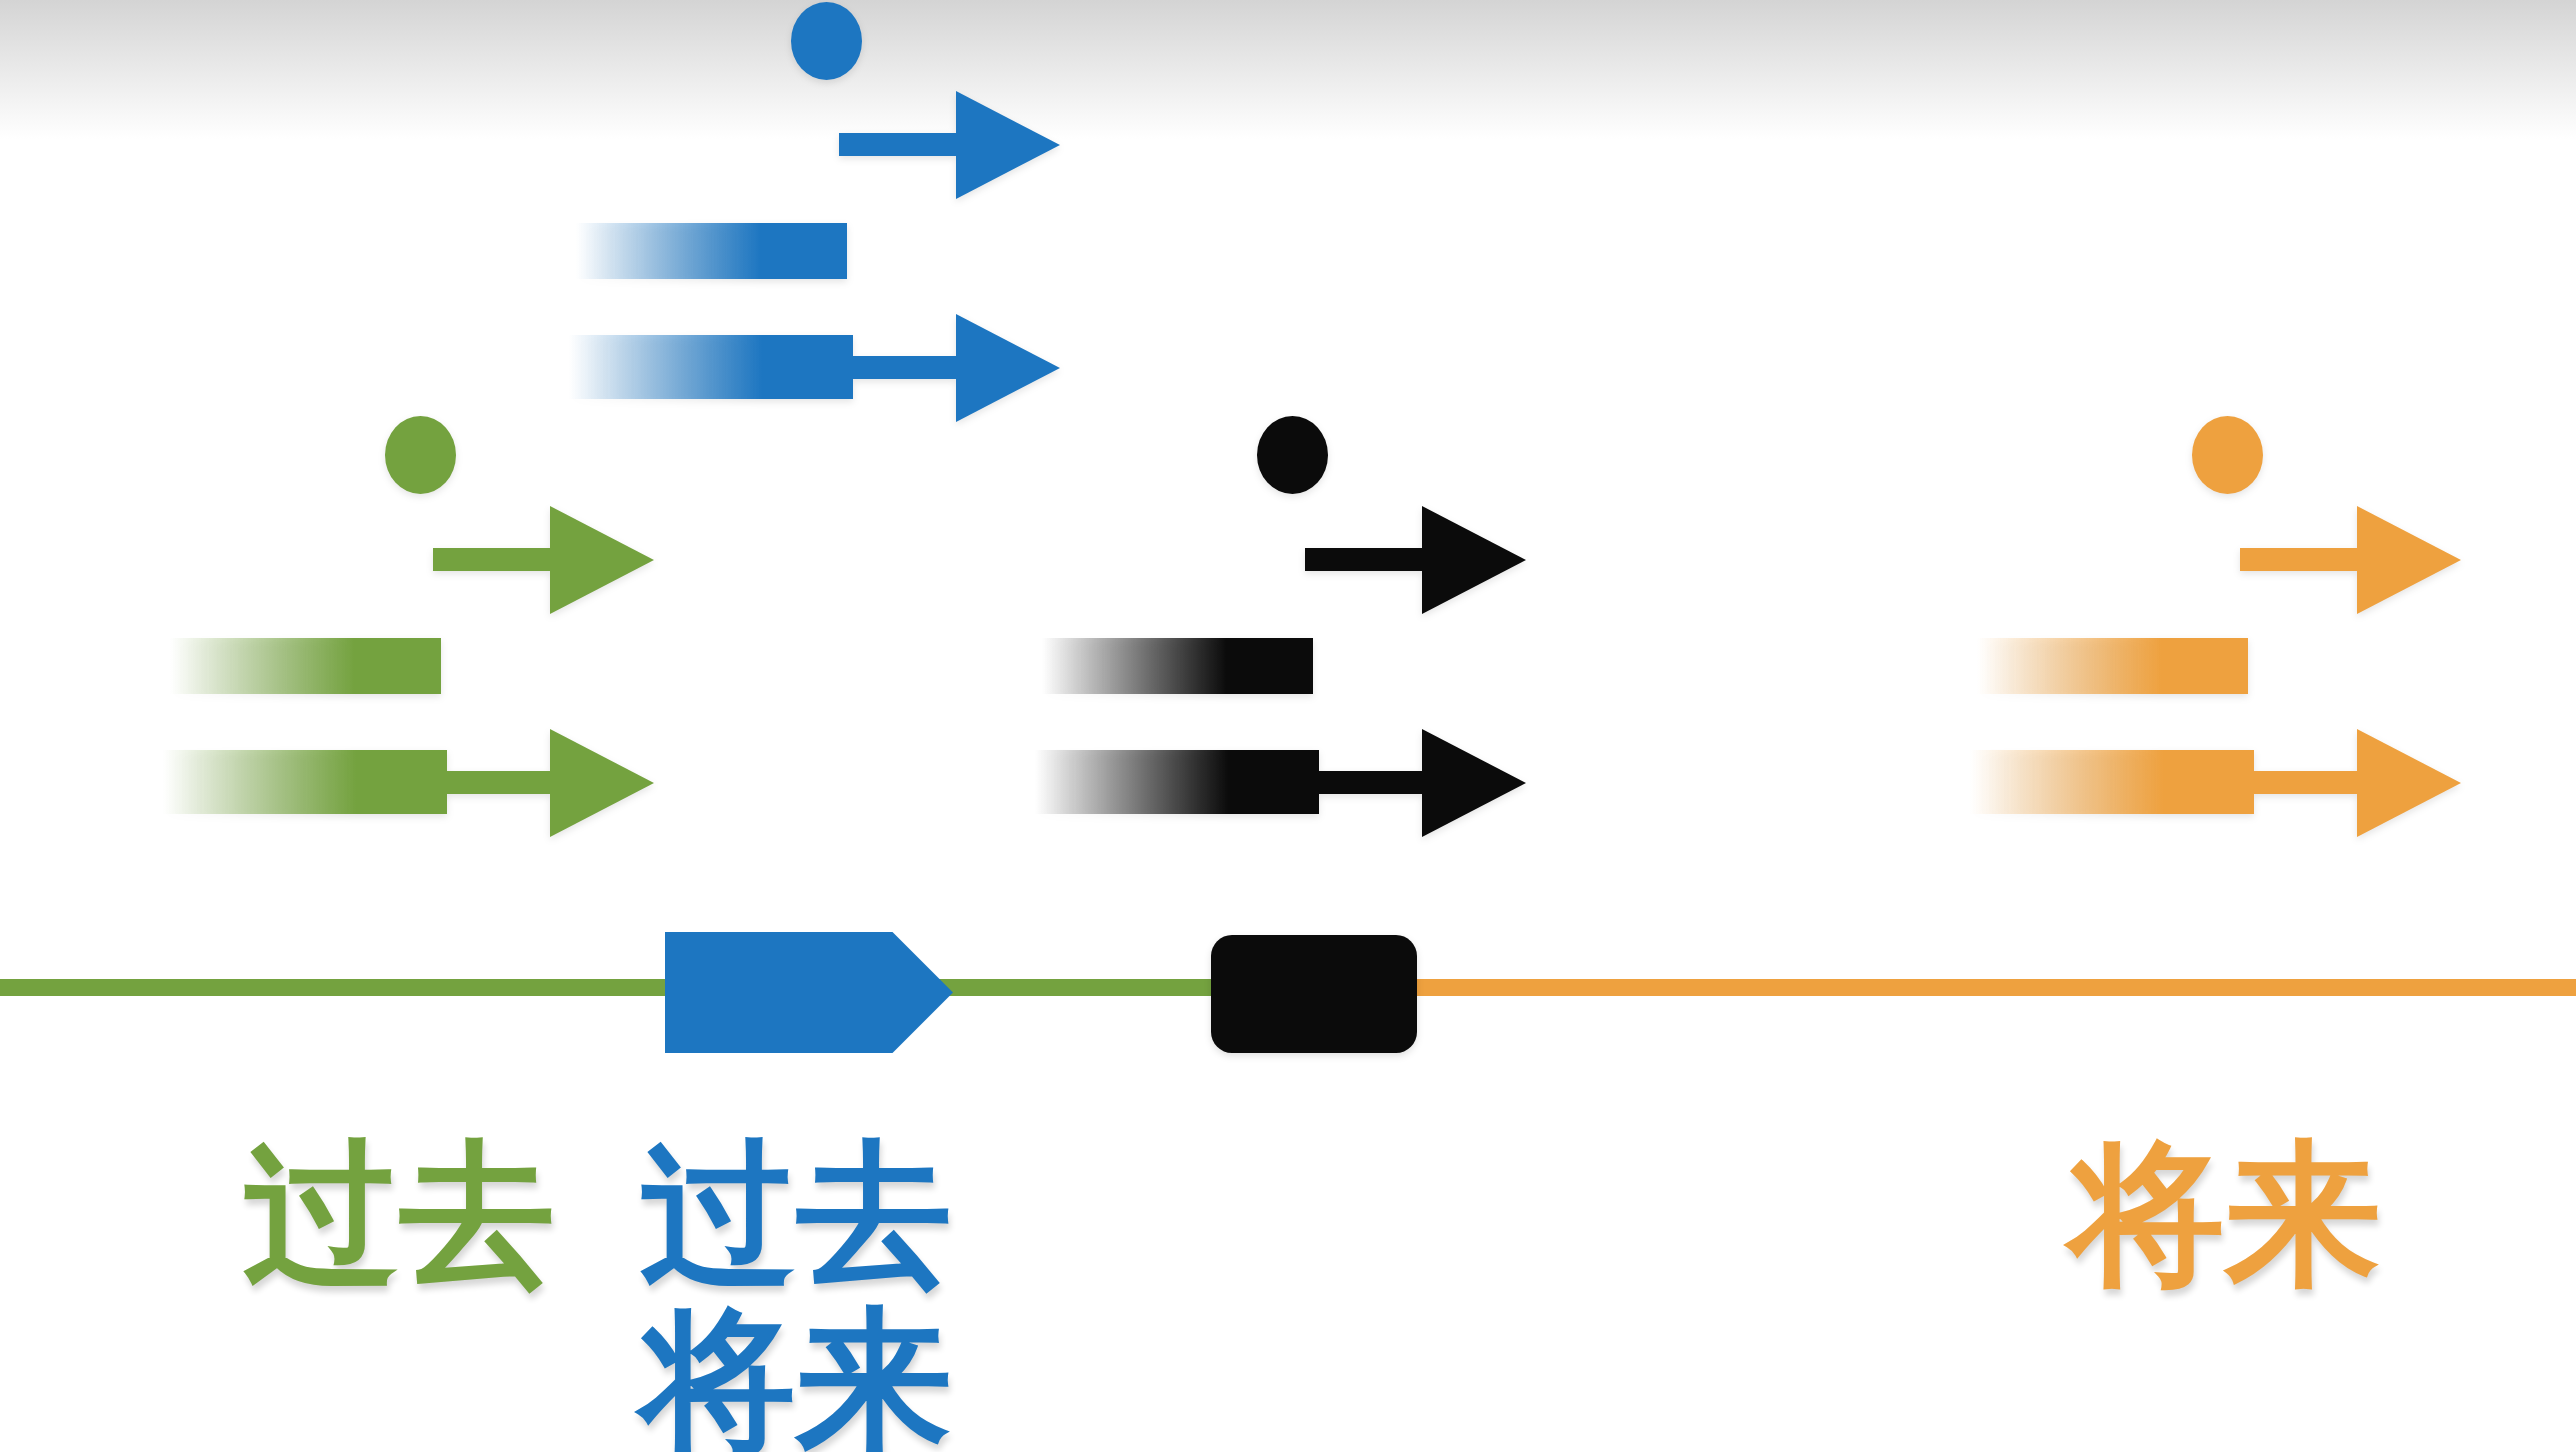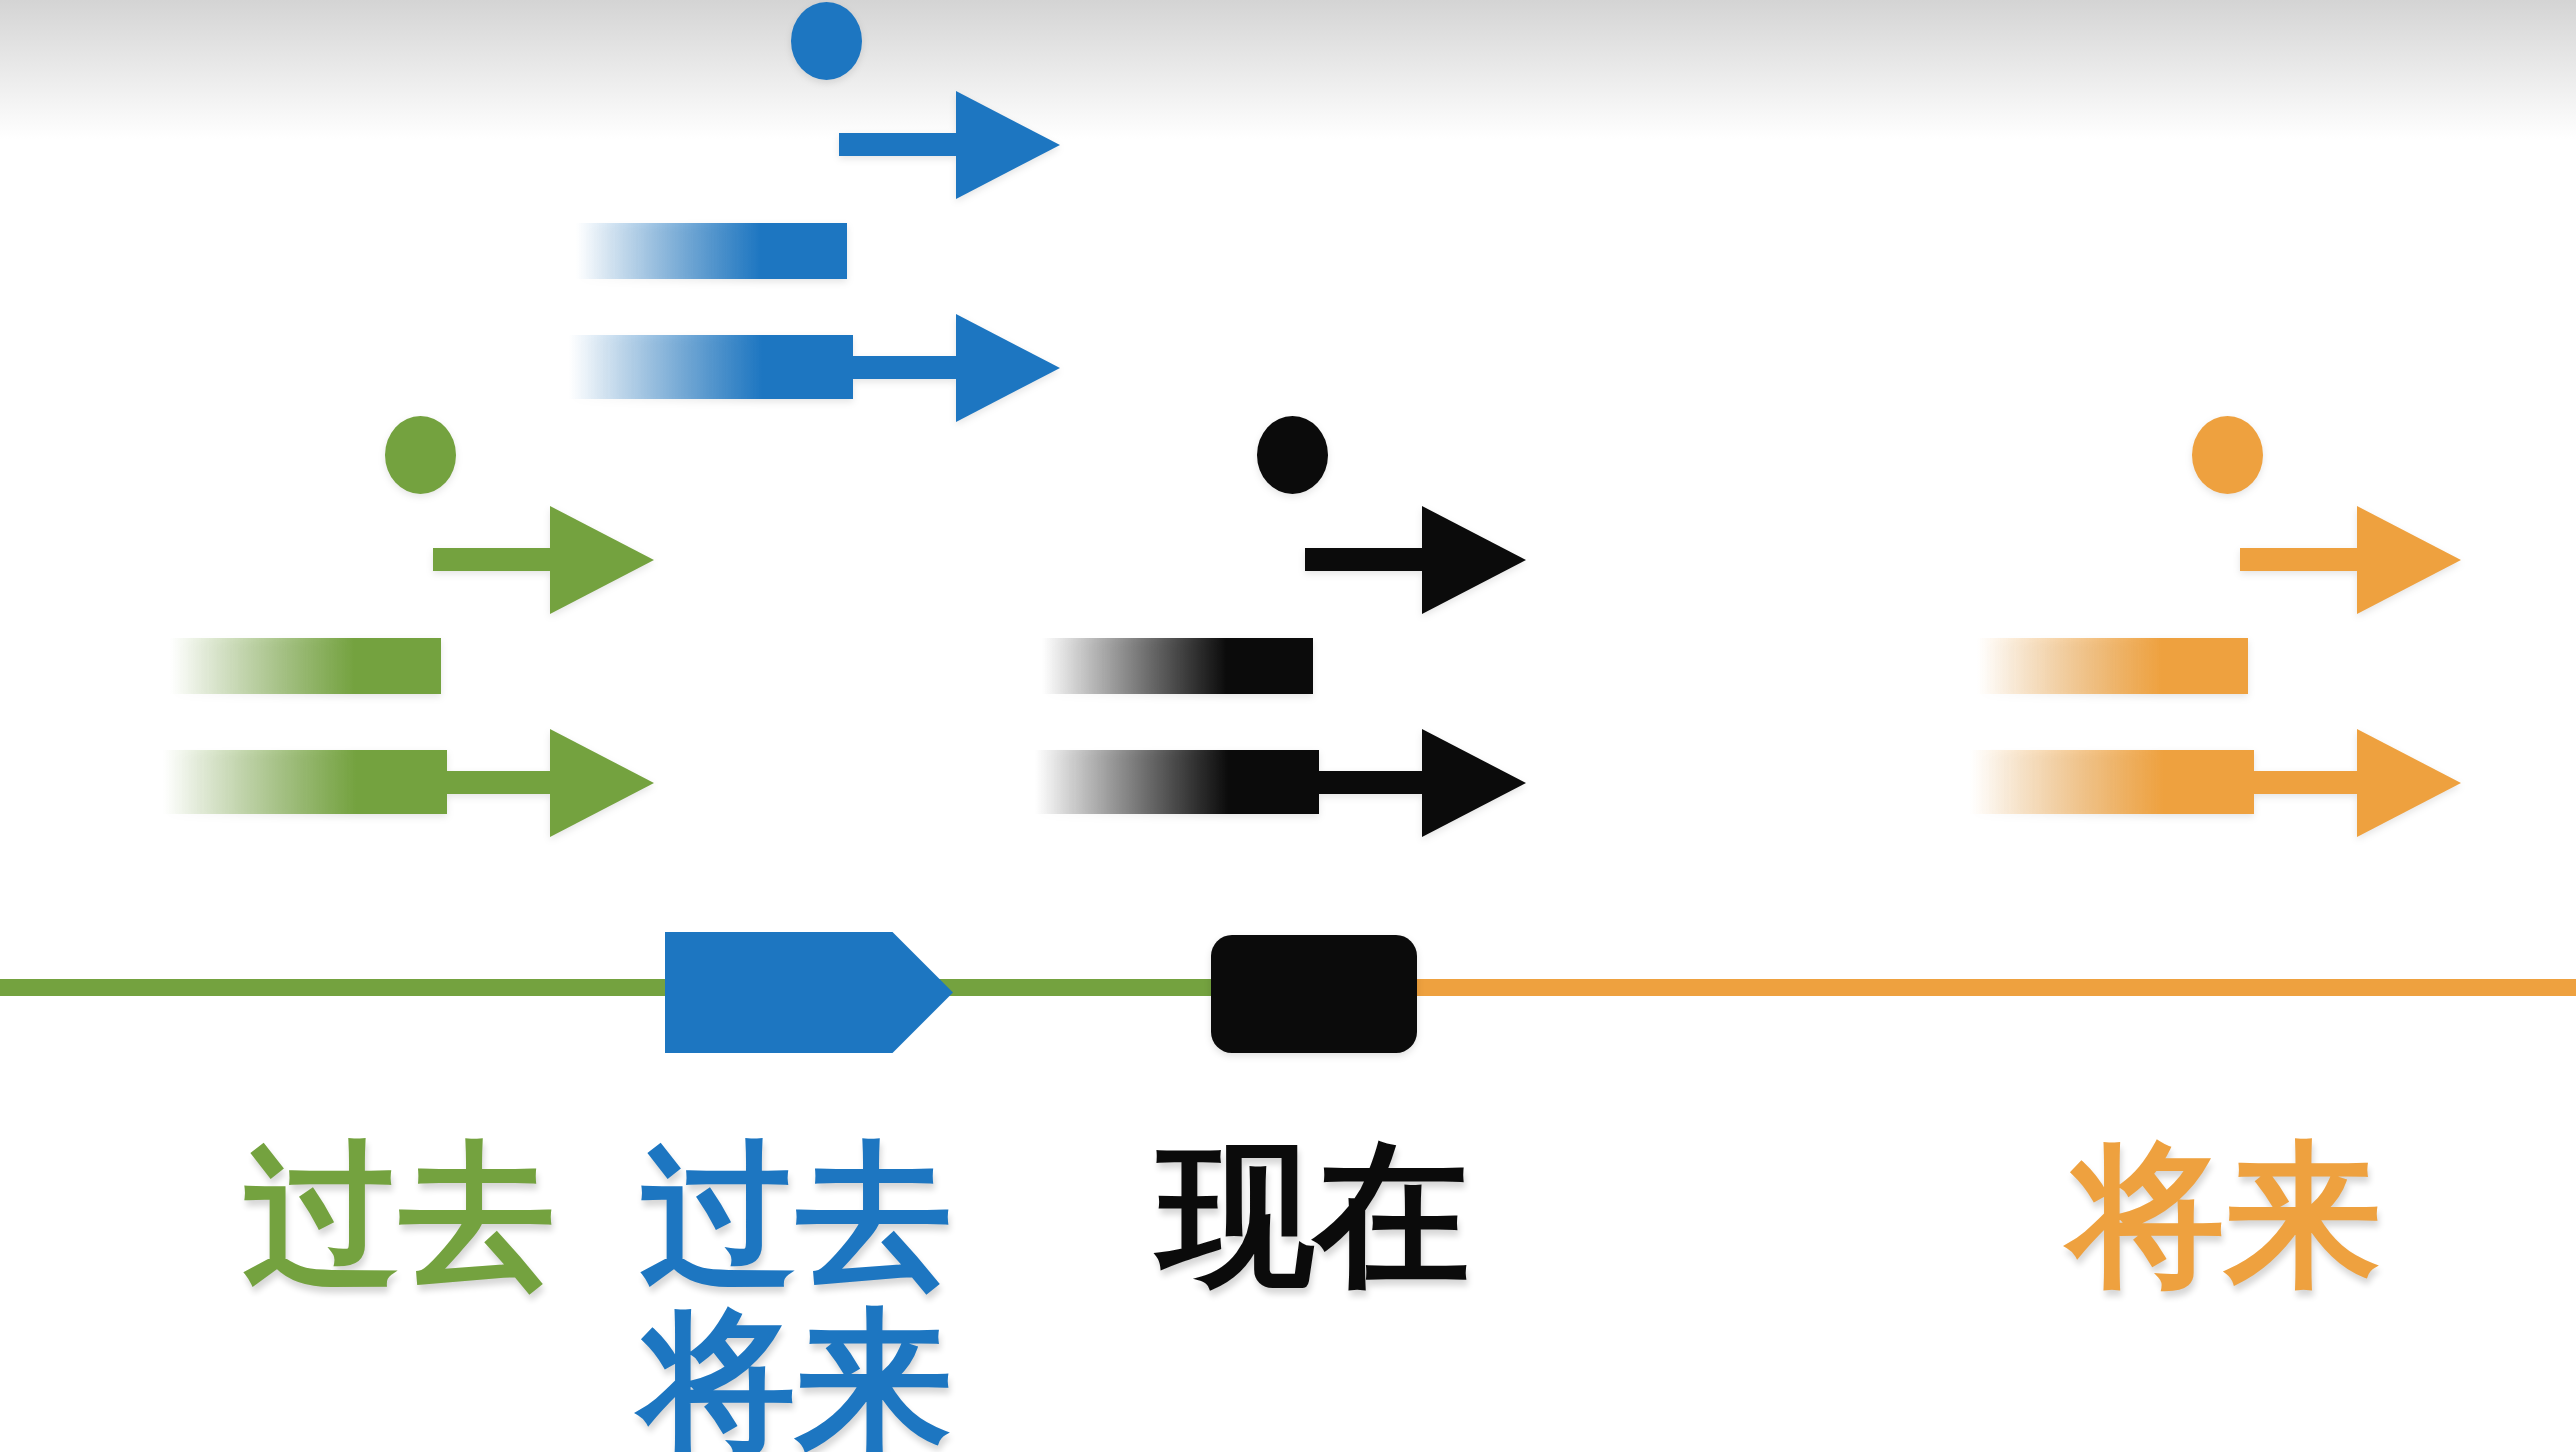--- a/index.html
+++ b/index.html
@@ -10,21 +10,21 @@
     margin: 0;
     padding: 0;
     background: var(--bg);
   }
   .stage {
     position: relative;
     width: 2576px;
     height: 1453px;
     overflow: hidden;
     background: var(--bg);
-    font-family: Liberation Sans, sans-serif;
+    font-family: Liberation Serif, serif;
   }
   .top-fade {
     position: absolute;
     left: 0; top: 0;
     width: 100%;
     height: 139px;
     background: linear-gradient(180deg, var(--fade) 0%, rgba(255,255,255,0) 100%);
     pointer-events: none;
   }
 
@@ -178,22 +178,19 @@
 
   <div class="label" style="left: 399px; --c: #74A23F;">
     <span class="line">过去</span>
   </div>
 
   <div class="label" style="left: 796px; --c: #1D76C1;">
     <span class="line">过去</span>
     <span class="line">将来</span>
   </div>
 
-  <div class="label" style="left: 1314px; --c: #0B0B0B;">
-    <span class="line">现在</span>
-  </div>
 
   <div class="label" style="left: 2225px; --c: #EEA13F;">
     <span class="line">将来</span>
   </div>
 
 </div>
 
 
 </body></html>

